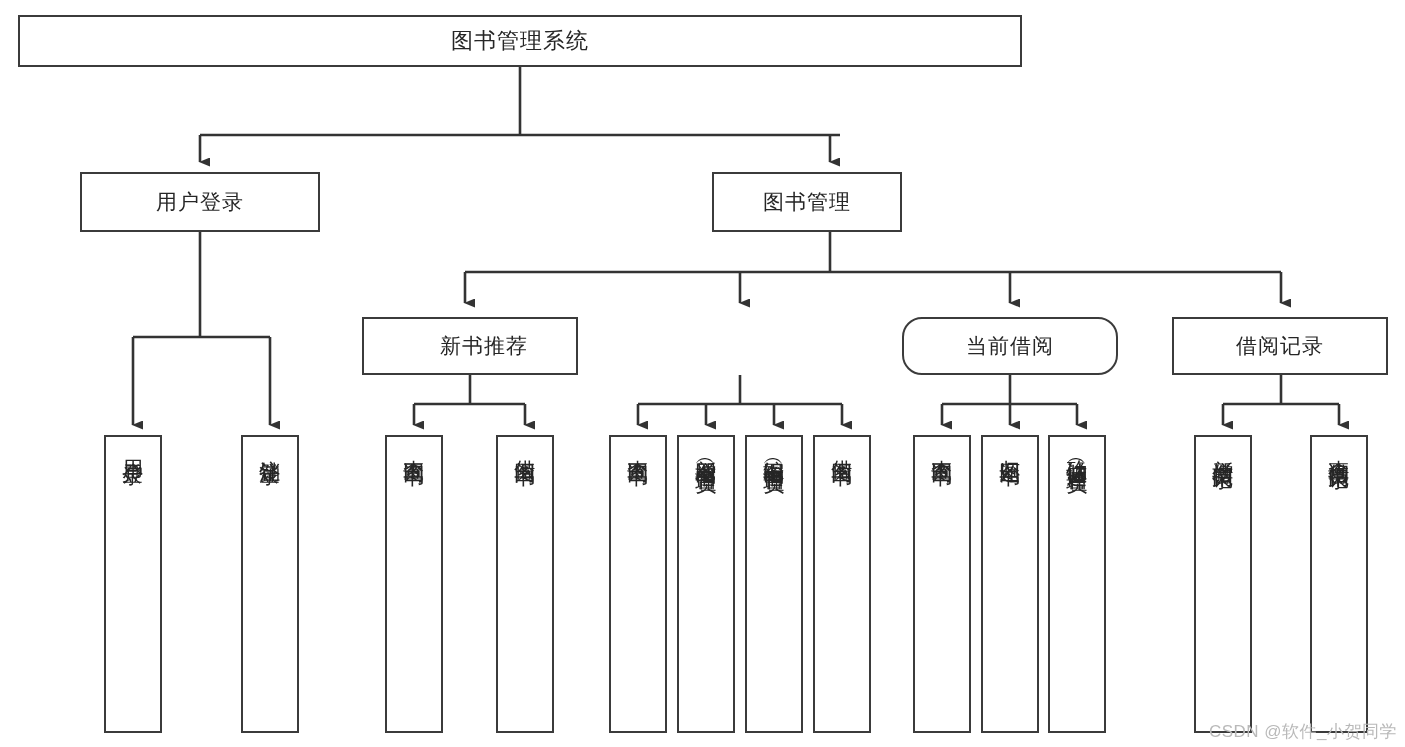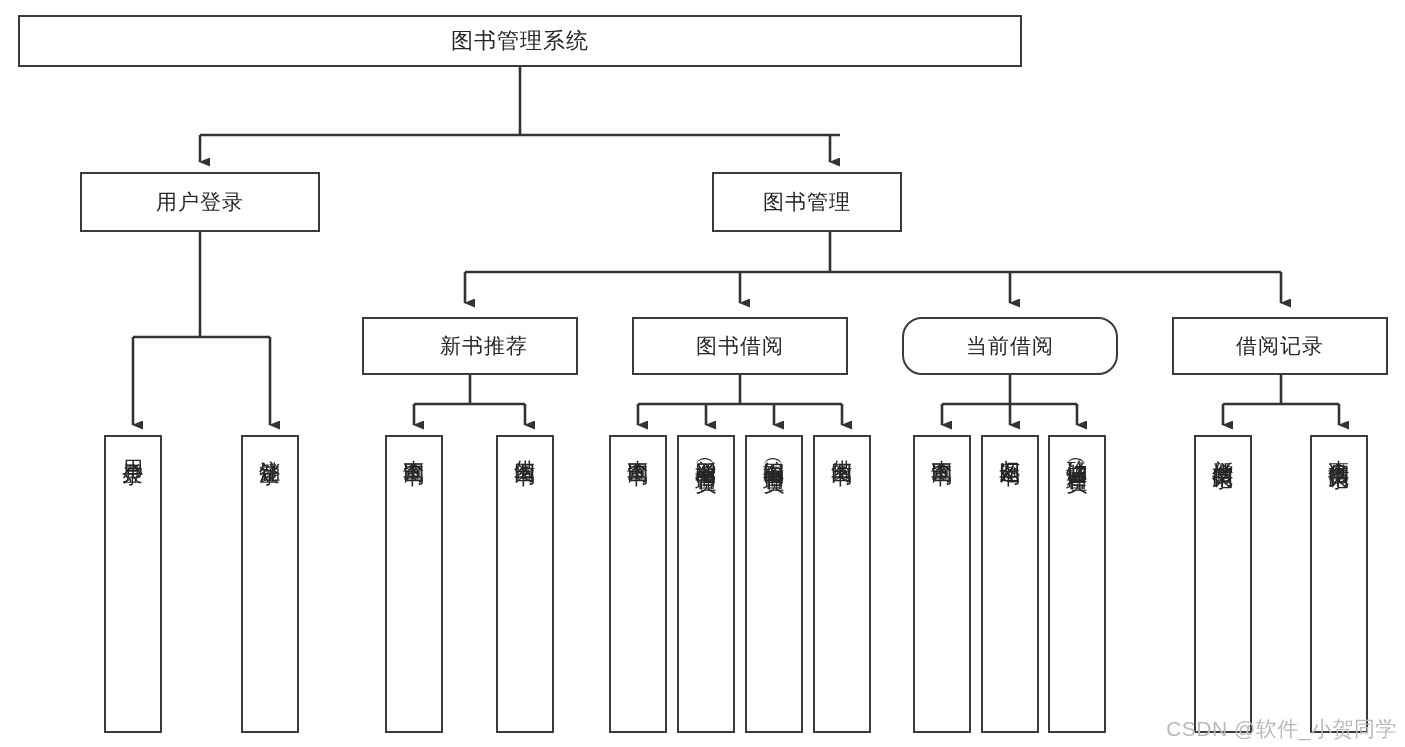--- a/index.html
+++ b/index.html
@@ -56,21 +56,21 @@
     display: block;
   }
   
   .node.root {
     font-size: 22px;
   }
   #watermark {
     position: absolute;
     right: 8px;
     bottom: 4px;
-    font-size: 21px;
+    font-size: 17px;
     color: #b9b9b9;
     letter-spacing: 0.5px;
     white-space: nowrap;
     user-select: none;
   }
 </style>
 </head>
 <body>
 
 <div id="diagram-root">
@@ -134,23 +134,20 @@
   </div>
 
   <div class="node horizontal" style="left:712px; top:172px; width:190px; height:60px;">
     <span>图书管理</span>
   </div>
 
   <div class="node horizontal" style="left:362px; top:317px; width:216px; height:58px;padding-left:28px;">
     <span>新书推荐</span>
   </div>
 
-  <div class="node horizontal" style="left:632px; top:317px; width:216px; height:58px;">
-    <span>图书借阅</span>
-  </div>
 
   <div class="node horizontal" style="left:902px; top:317px; width:216px; height:58px;border-radius:20px;">
     <span>当前借阅</span>
   </div>
 
   <div class="node horizontal" style="left:1172px; top:317px; width:216px; height:58px;justify-content:center;">
     <span>借阅记录</span>
   </div>
 
   <div class="node vertical" style="left:104px; top:435px; width:58px; height:298px;">

